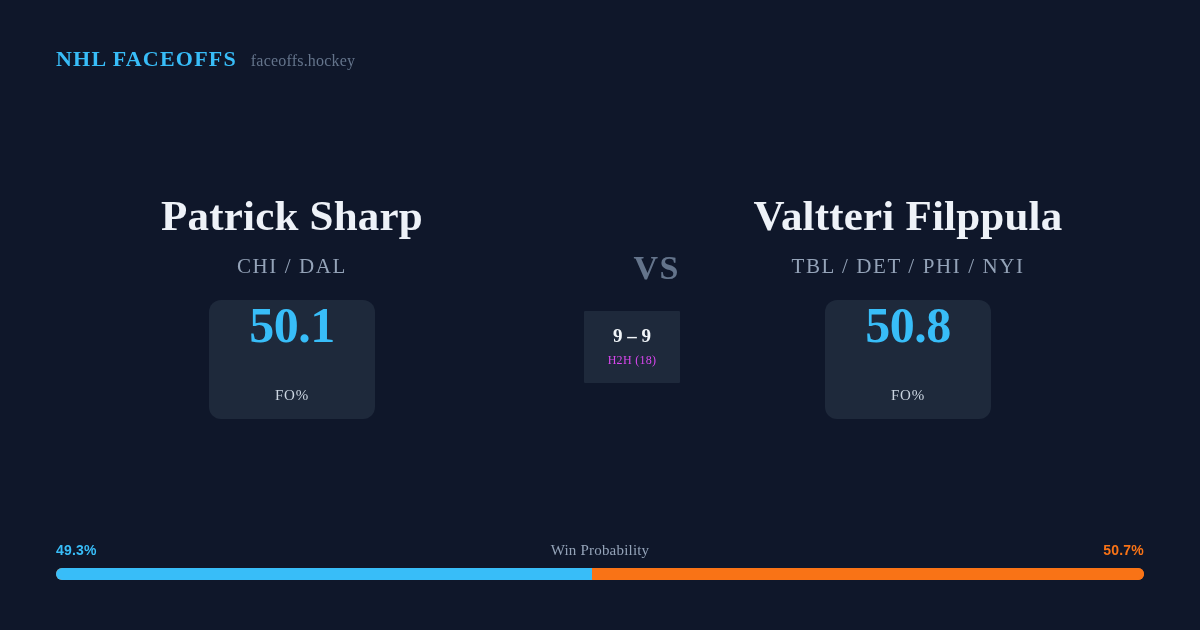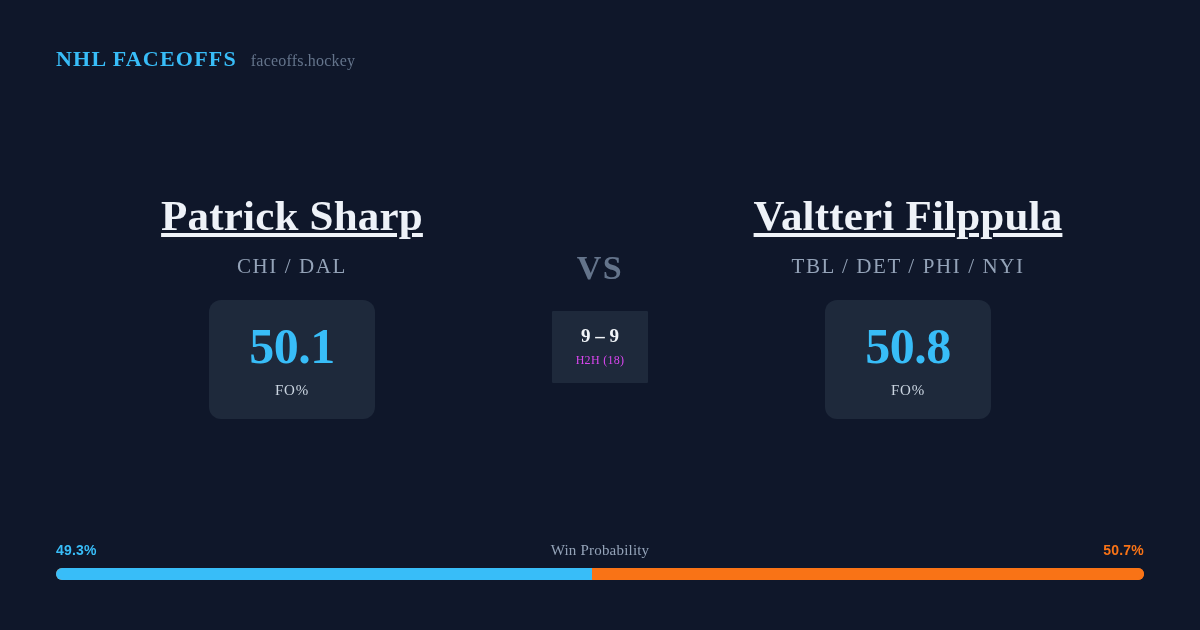--- a/index.html
+++ b/index.html
@@ -61,42 +61,42 @@
   }
 
   .player-name {
     font-family: "Liberation Serif", serif;
     font-size: 43px;
     font-weight: bold;
     color: #eef2f8;
     line-height: 1.12;
     white-space: nowrap;
     letter-spacing: 0.2px;
-    text-decoration: underline;
   }
 
   .player-teams {
     font-family: "Liberation Serif", serif;
     font-size: 21px;
     color: #94a3b8;
     letter-spacing: 1.6px;
     margin-top: 14px;
     white-space: nowrap;
   }
 
   .stat-card {
     margin-top: 21px;
     width: 166px;
     height: 119px;
     background: #1e293b;
     border-radius: 12px;
     display: flex;
     flex-direction: column;
     align-items: center;
-    justify-content: center;
+    justify-content: flex-start;
+    gap: 26px;
   }
 
   .stat-value {
     font-family: "Liberation Serif", serif;
     font-size: 50px;
     font-weight: bold;
     color: #38bdf8;
     line-height: 1;
     letter-spacing: -0.5px;
   }
@@ -107,21 +107,21 @@
     color: #cbd5e1;
     letter-spacing: 0.8px;
     margin-top: 11px;
   }
 
   
   .center-col {
     width: 160px;
     display: flex;
     flex-direction: column;
-    align-items: center;
+    align-items: flex-end;
     padding-top: 59px;
   }
 
   .vs-text {
     font-family: "Liberation Serif", serif;
     font-size: 34px;
     font-weight: bold;
     color: #64748b;
     letter-spacing: 1.5px;
     line-height: 1;

